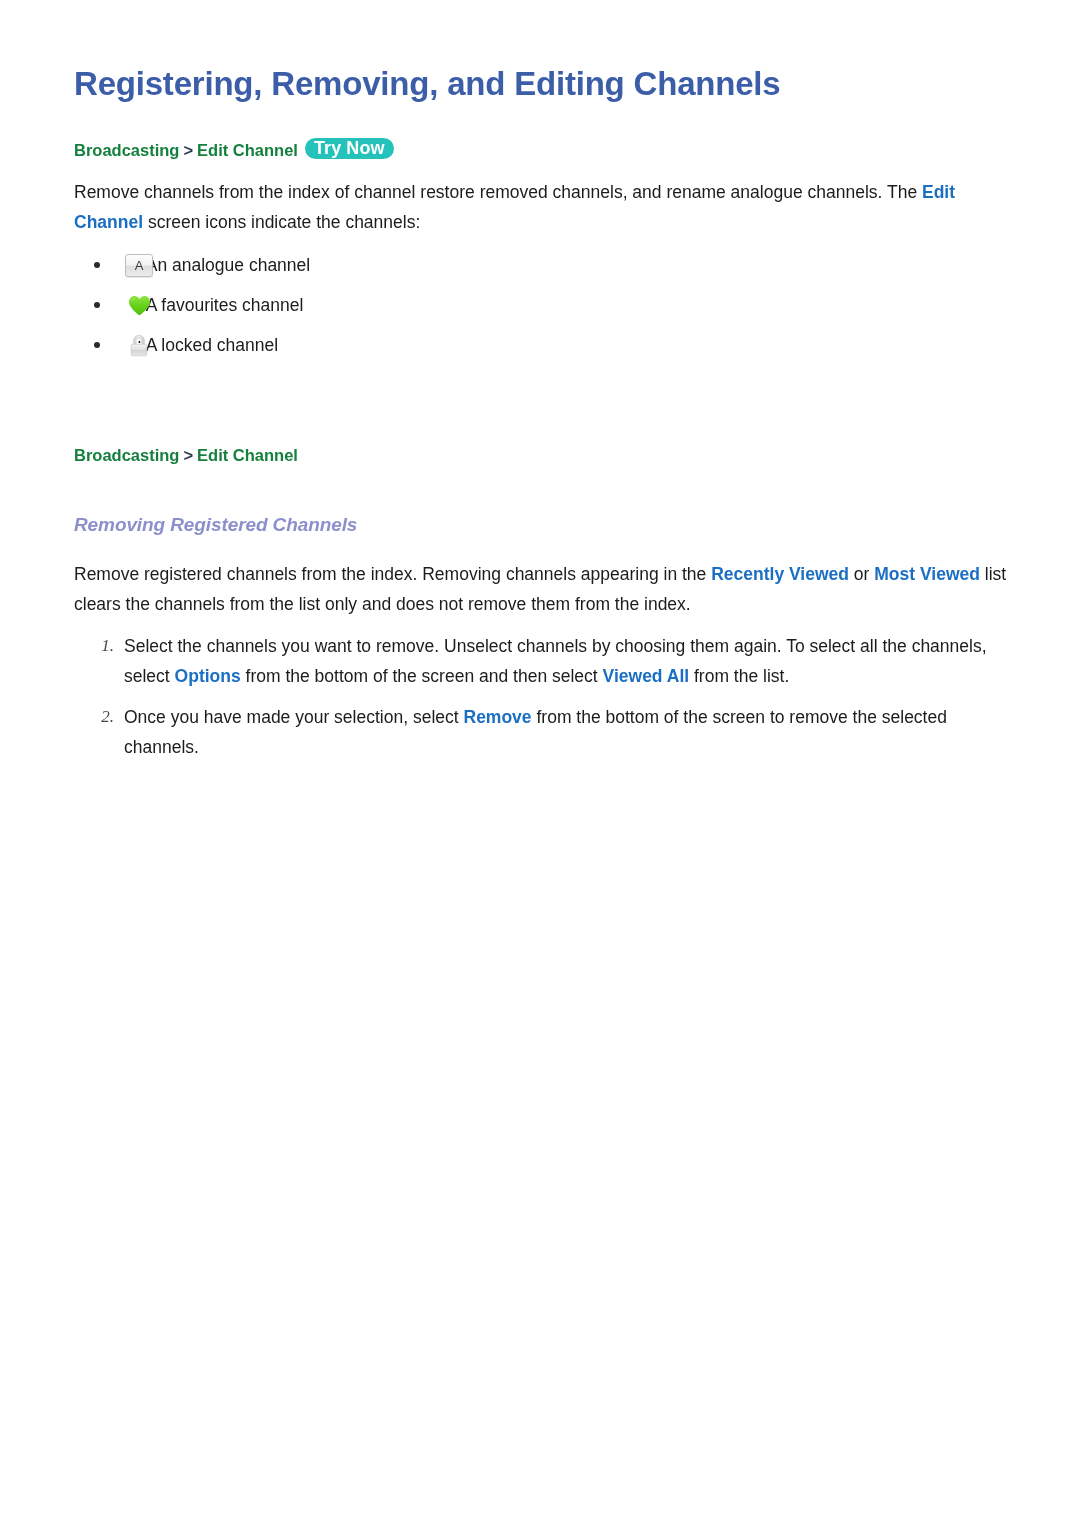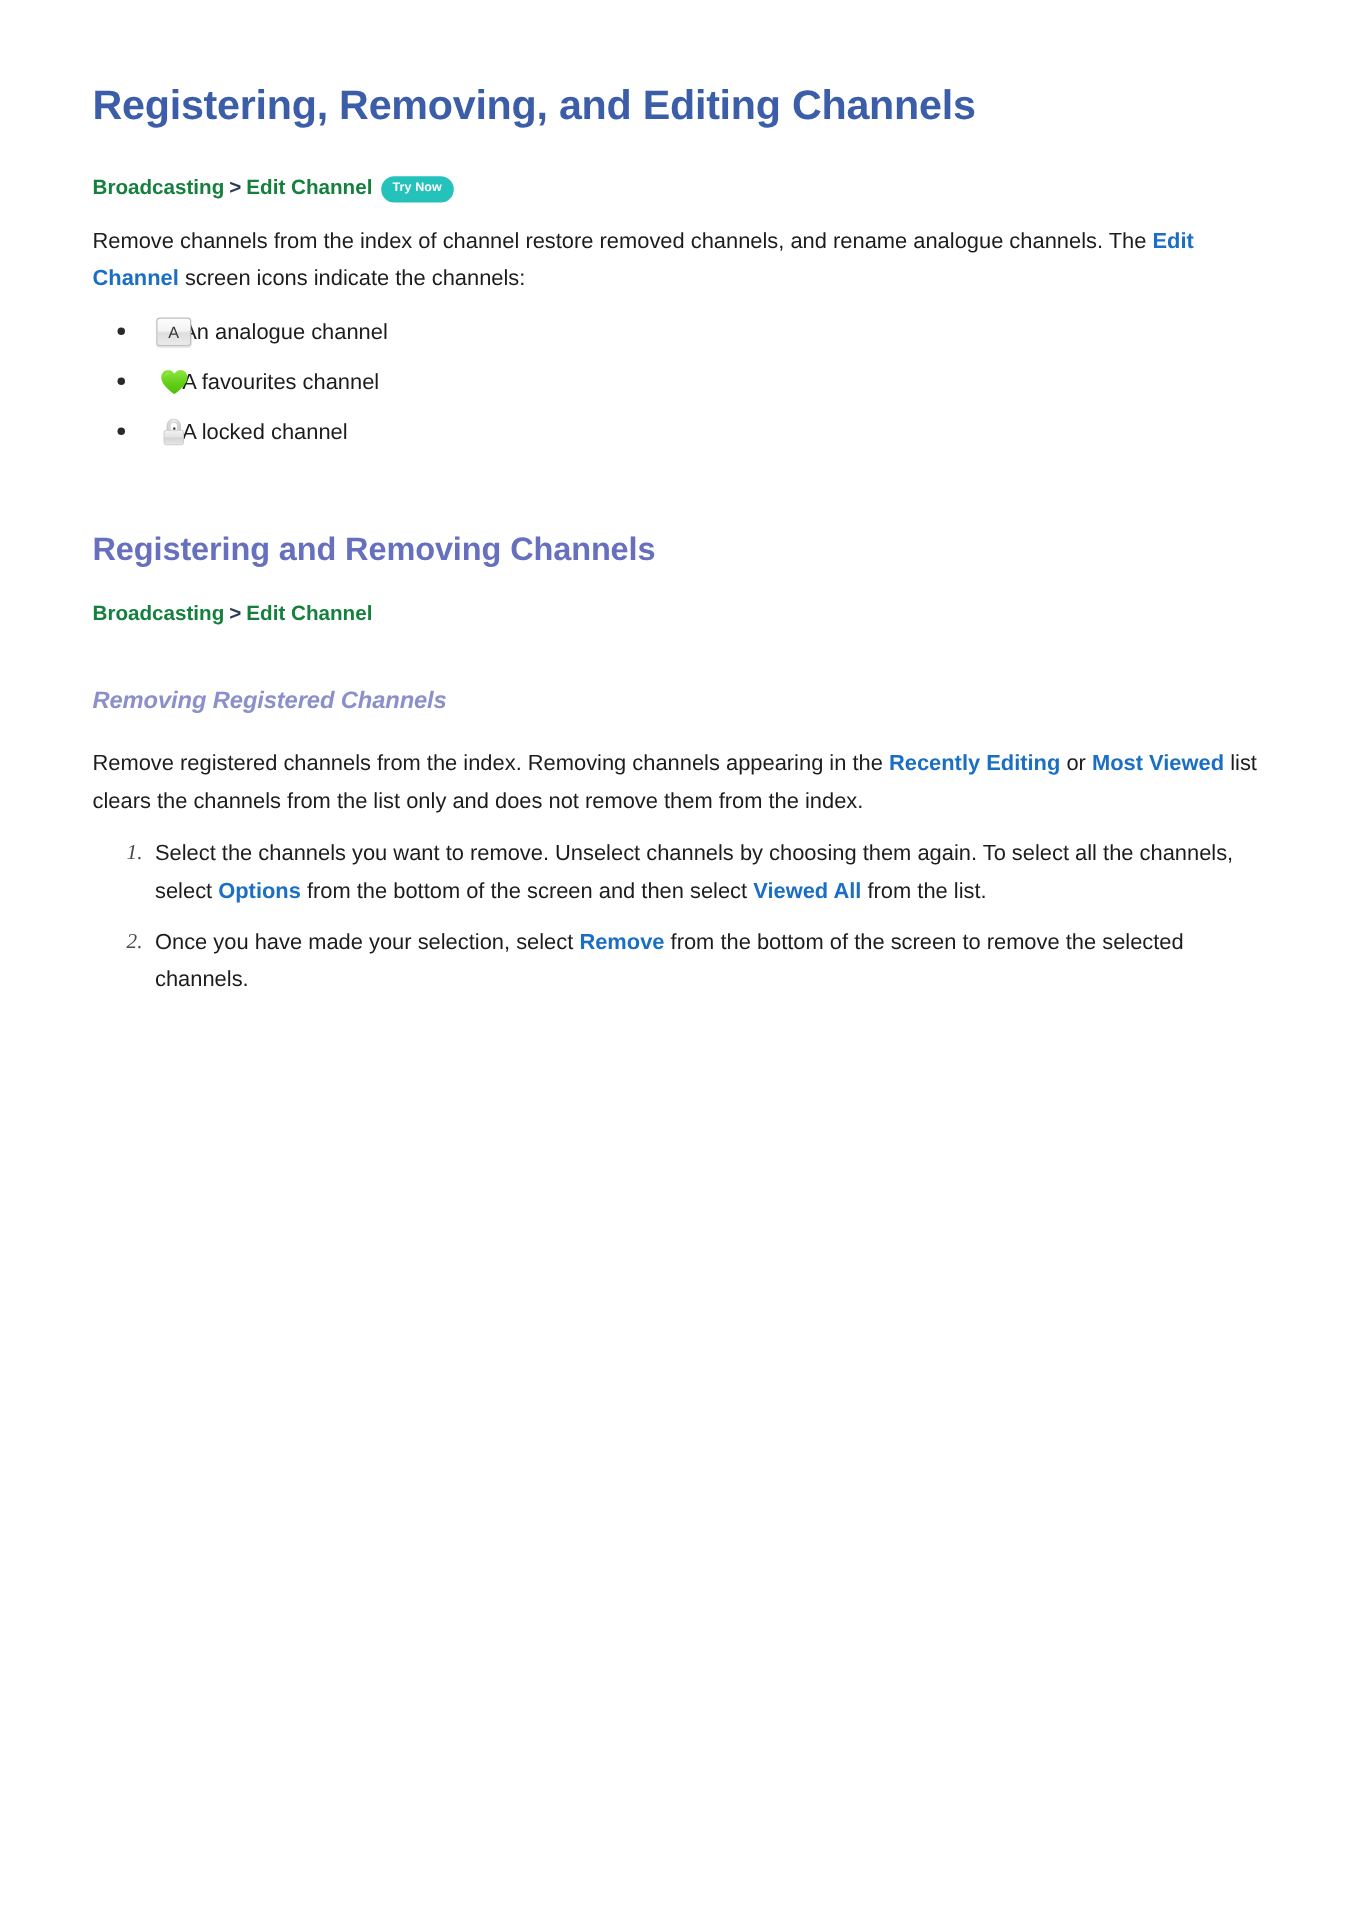--- a/index.html
+++ b/index.html
@@ -72,21 +72,21 @@
     color: #2e3b52;
     font-weight: bold;
   }
   .try-now {
     display: inline-block;
     margin-left: 7px;
     padding: 1px 9px 2px 9px;
     border-radius: 11px;
     background: #24c2bb;
     color: #ffffff;
-    font-size: 10px;
+    font-size: 18px;
     line-height: 18px;
     font-weight: bold;
     vertical-align: 2px;
     letter-spacing: 0.1px;
   }
 
   
   p.body-text {
     margin: 0;
     padding: 0;
@@ -259,35 +259,34 @@
           <path d="M5.6 11.5 V7.6 C5.6 4.6 7.9 2.3 11 2.3 C14.1 2.3 16.4 4.6 16.4 7.6 V11.5 H13.9 V7.6 C13.9 6.0 12.6 4.8 11 4.8 C9.4 4.8 8.1 6.0 8.1 7.6 V11.5 Z" fill="url(#lockShackle)" stroke="#c2c2c2" stroke-width="0.6"></path>
           <rect x="3.2" y="11.2" width="15.6" height="11.6" rx="1.6" fill="url(#lockBody)" stroke="#c9c9c9" stroke-width="0.7"></rect>
         </svg>
       </span>
       <span class="li-text">: A locked channel</span>
     </li>
   </ul>
 
   <div class="sp-list-to-h2"></div>
 
-  <h2 class="section-title">Registering and Removing Channels</h2>
 
   <div class="sp-h2-to-crumb2"></div>
 
   <div class="breadcrumb">
     <span class="crumb">Broadcasting</span><span class="sep">&gt;</span><span class="crumb">Edit Channel</span>
   </div>
 
   <div class="sp-crumb2-to-h3"></div>
 
   <h3 class="sub-title">Removing Registered Channels</h3>
 
   <div class="sp-h3-to-body"></div>
 
-  <p class="body-text"><span>Remove registered channels from the index. Removing channels appearing in the </span><span class="hl">Recently Editing</span><span> or </span><span class="hl">Most Viewed</span><span> list clears the channels from the list only and does not remove them from the index.</span></p>
+  <p class="body-text"><span>Remove registered channels from the index. Removing channels appearing in the </span><span class="hl">Recently Viewed</span><span> or </span><span class="hl">Most Viewed</span><span> list clears the channels from the list only and does not remove them from the index.</span></p>
 
   <div class="sp-body-to-steps"></div>
 
   <ol class="step-list">
     <li>
       <span class="num">1.</span><span>Select the channels you want to remove. Unselect channels by choosing them again. To select all the channels, select </span><span class="hl">Options</span><span> from the bottom of the screen and then select </span><span class="hl">Viewed All</span><span> from the list.</span>
     </li>
     <div class="sp-step-gap"></div>
     <li>
       <span class="num">2.</span><span>Once you have made your selection, select </span><span class="hl">Remove</span><span> from the bottom of the screen to remove the selected channels.</span>

